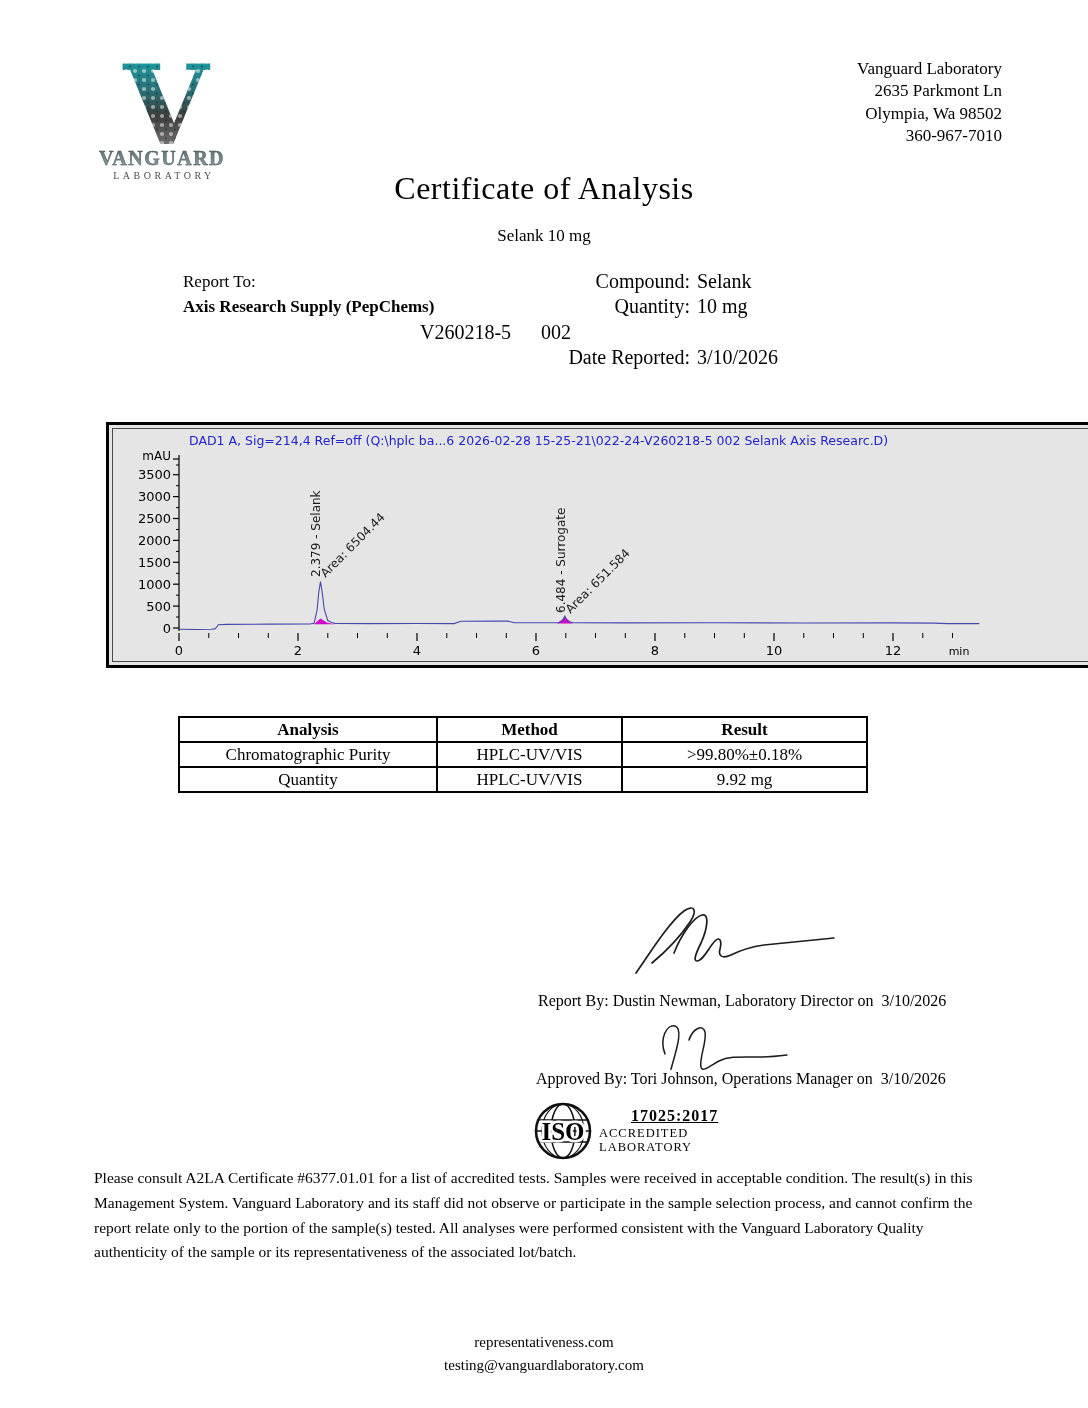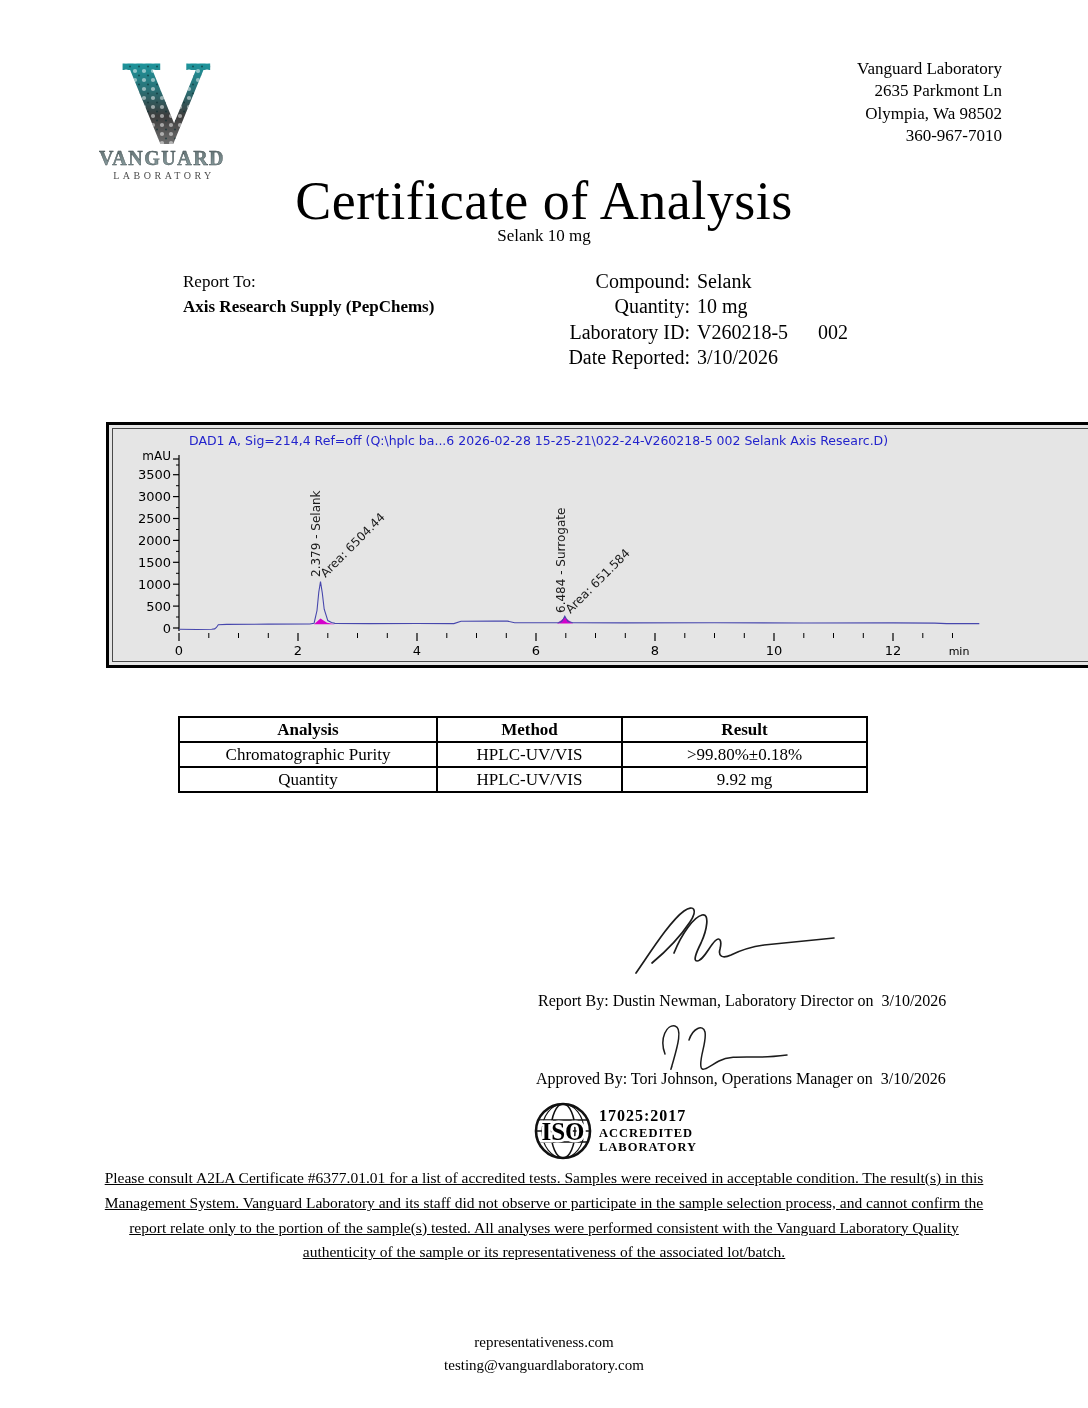--- a/index.html
+++ b/index.html
@@ -4,21 +4,21 @@
 <style>
   html,body{margin:0;padding:0;}
   body{
     width:1088px;height:1408px;position:relative;background:#ffffff;
     font-family:"Liberation Serif",serif;color:#000;overflow:hidden;
   }
   .abs{position:absolute;}
   .pre{white-space:pre;}
   
   .address{top:58px;right:86px;text-align:right;font-size:17px;line-height:22.4px;}
-  .doc-title{top:170px;left:0;width:100%;text-align:center;font-size:54px;letter-spacing:0.5px;}
+  .doc-title{top:170px;left:0;width:100%;text-align:center;font-size:32px;letter-spacing:0.5px;}
   .doc-subtitle{top:226px;left:0;width:100%;text-align:center;font-size:17px;}
   
   .report-to{left:183px;top:269px;font-size:17px;line-height:25.3px;}
   .report-to .bold{font-weight:bold;}
   .fields{left:420px;top:269px;font-size:20px;line-height:25.3px;}
   .irow{display:flex;}
   .ilabel{display:inline-block;width:270px;text-align:right;margin-right:7px;}
   
   .chart-outer{left:95px;top:422px;width:1016px;height:246px;border:3.5px solid #000;box-sizing:border-box;background:#e5e5e5;margin-left:11px;}
   .chart-inner{position:absolute;left:3px;top:3px;right:3px;bottom:3px;border:1px solid #4a4a4a;}
@@ -29,24 +29,24 @@
     font-family:"Liberation Serif",serif;
   }
   table.results th{font-weight:bold;}
   
   .sig-line{font-size:16px;}
   .report-by{left:538px;top:992px;}
   .approved-by{left:536px;top:1070px;}
   
   .iso-block{left:532px;top:1100px;display:flex;align-items:center;}
   .iso-text{margin-left:5px;line-height:1.15;}
-  .iso-standard{font-size:16px;font-weight:bold;letter-spacing:1px;}
-  .iso-sub{font-size:12.5px;font-weight:bold;letter-spacing:1px;}
-  
-  .disclaimer{left:94px;top:1166px;width:900px;text-align:center;font-size:15.5px;line-height:24.8px;text-decoration:underline;}
+  .iso-standard{font-size:16px;font-weight:bold;text-decoration:underline;letter-spacing:1px;margin-left:32px;}
+  .iso-sub{font-size:12.5px;font-weight:normal;letter-spacing:1px;}
+  
+  .disclaimer{left:94px;top:1166px;width:900px;text-align:left;font-size:15.5px;line-height:24.8px;}
   .footer{left:0;top:1331px;width:100%;text-align:center;font-size:15px;line-height:23px;}
 </style>
 </head>
 <body>
 
 <div class="abs" style="left:96px;top:50px;">
   <svg width="140" height="136" viewBox="0 0 140 136">
     <defs>
       <linearGradient id="vgrad" x1="0" y1="0" x2="0" y2="1">
         <stop offset="0" stop-color="#12b4bd"></stop>
@@ -88,21 +88,20 @@
 <div class="abs fields">
   <div class="irow">
     <span class="ilabel">Compound:</span>
     <span class="pre">Selank</span>
   </div>
   <div class="irow">
     <span class="ilabel">Quantity:</span>
     <span class="pre">10 mg</span>
   </div>
   <div class="irow">
-    <span class="ilabel">Laboratory ID:</span>
     <span class="pre">V260218-5      002</span>
   </div>
   <div class="irow">
     <span class="ilabel">Date Reported:</span>
     <span class="pre">3/10/2026</span>
   </div>
 </div>
 
 <div class="abs chart-outer">
   <div class="chart-inner">

